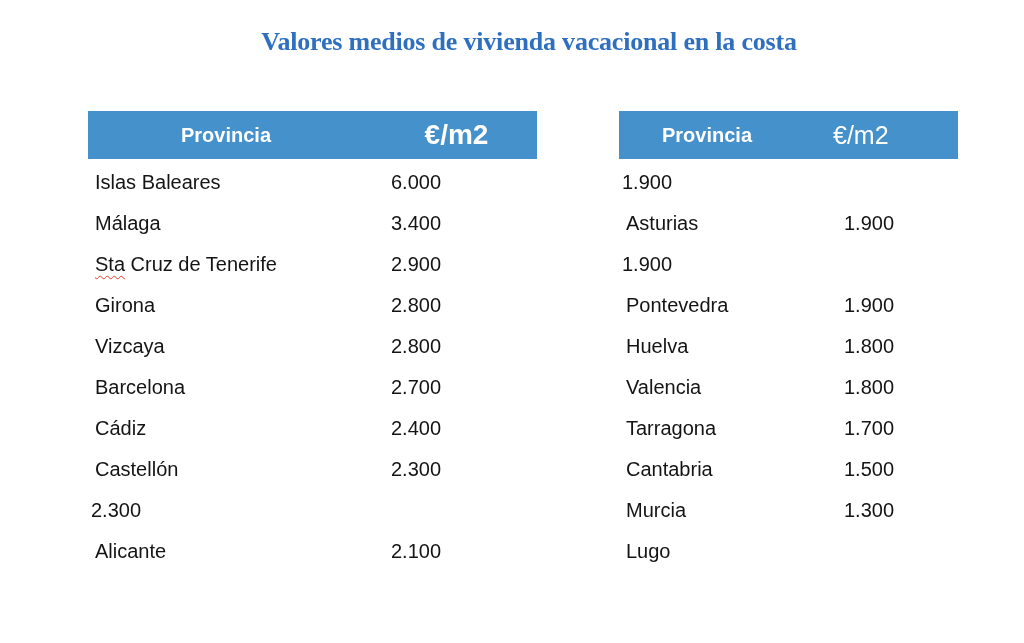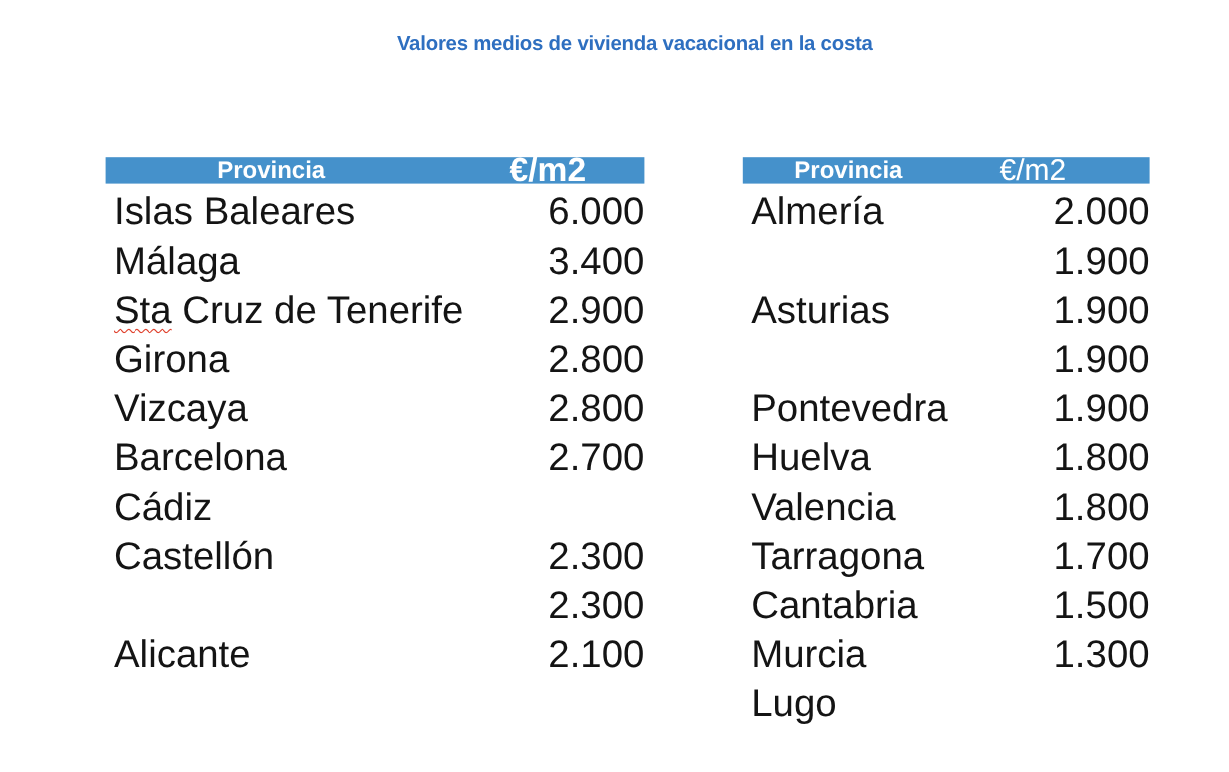--- a/index.html
+++ b/index.html
@@ -12,59 +12,59 @@
     overflow: hidden;
   }
   .title {
     position: absolute;
     top: 27px;
     left: 0;
     width: 100%;
     box-sizing: border-box;
     padding-left: 34px;
     text-align: center;
-    font-size: 17px;
+    font-size: 26px;
     font-weight: bold;
     letter-spacing: -0.2px;
     color: var(--title-text, #2E6FC0);
+    font-family: Liberation Serif, serif;
   }
   .table { position: absolute; top: 111px; }
   .table-left  { left: 88px;  width: 449px; }
   .table-right { left: 619px; width: 339px; }
   .thead {
     display: flex;
     align-items: center;
-    height: 22px;
+    height: 48px;
     background: var(--header-bg, #4591CB);
     color: var(--header-text, #ffffff);
-    margin-top: 20px;
   }
   .th-prov {
     text-align: center;
     font-weight: bold;
     font-size: 20px;
     box-sizing: border-box;
   }
   .table-left  .th-prov { width: 300px; padding-right: 24px; }
   .table-right .th-prov { width: 222px; padding-right: 46px; }
   .th-val { flex: 1; text-align: center; }
   .table-left  .th-val { font-weight: bold; font-size: 28px; padding-right: 12px; }
   .table-right .th-val { font-weight: normal; font-size: 25px; text-align: left; margin-left: -8px; }
   .tbody { padding-top: 3px; }
   .row {
     display: flex;
     align-items: center;
     height: 41px;
-    font-size: 32px;
+    font-size: 20px;
     color: var(--body-text, #141414);
   }
   .td-prov { box-sizing: border-box; padding-left: 7px; white-space: nowrap; }
   .table-left  .td-prov { width: 300px; }
   .table-right .td-prov { width: 222px; }
-  .td-val { flex: 1; padding-left: 3px; text-align: right; }
+  .td-val { flex: 1; padding-left: 3px; }
   .squiggle {
     text-decoration: underline;
     text-decoration-style: wavy;
     text-decoration-color: var(--spellcheck-underline, #E0432F);
     text-decoration-thickness: 1px;
     text-underline-offset: 4px;
     margin-top: 36px;
   }
 </style>
 </head>
@@ -98,20 +98,21 @@
       <div class="row">
         <div class="td-prov">Vizcaya</div>
         <div class="td-val">2.800</div>
       </div>
       <div class="row">
         <div class="td-prov">Barcelona</div>
         <div class="td-val">2.700</div>
       </div>
       <div class="row">
         <div class="td-prov">Cádiz</div>
+        <div class="td-val">2.400</div>
       </div>
       <div class="row">
         <div class="td-prov">Castellón</div>
         <div class="td-val">2.300</div>
       </div>
       <div class="row">
         <div class="td-val">2.300</div>
       </div>
       <div class="row">
         <div class="td-prov">Alicante</div>
@@ -119,24 +120,20 @@
       </div>
     </div>
   </div>
 
   <div class="table table-right">
     <div class="thead">
       <div class="th-prov">Provincia</div>
       <div class="th-val">€/m2</div>
     </div>
     <div class="tbody">
-      <div class="row">
-        <div class="td-prov">Almería</div>
-        <div class="td-val">2.000</div>
-      </div>
       <div class="row">
         <div class="td-val">1.900</div>
       </div>
       <div class="row">
         <div class="td-prov">Asturias</div>
         <div class="td-val">1.900</div>
       </div>
       <div class="row">
         <div class="td-val">1.900</div>
       </div>

